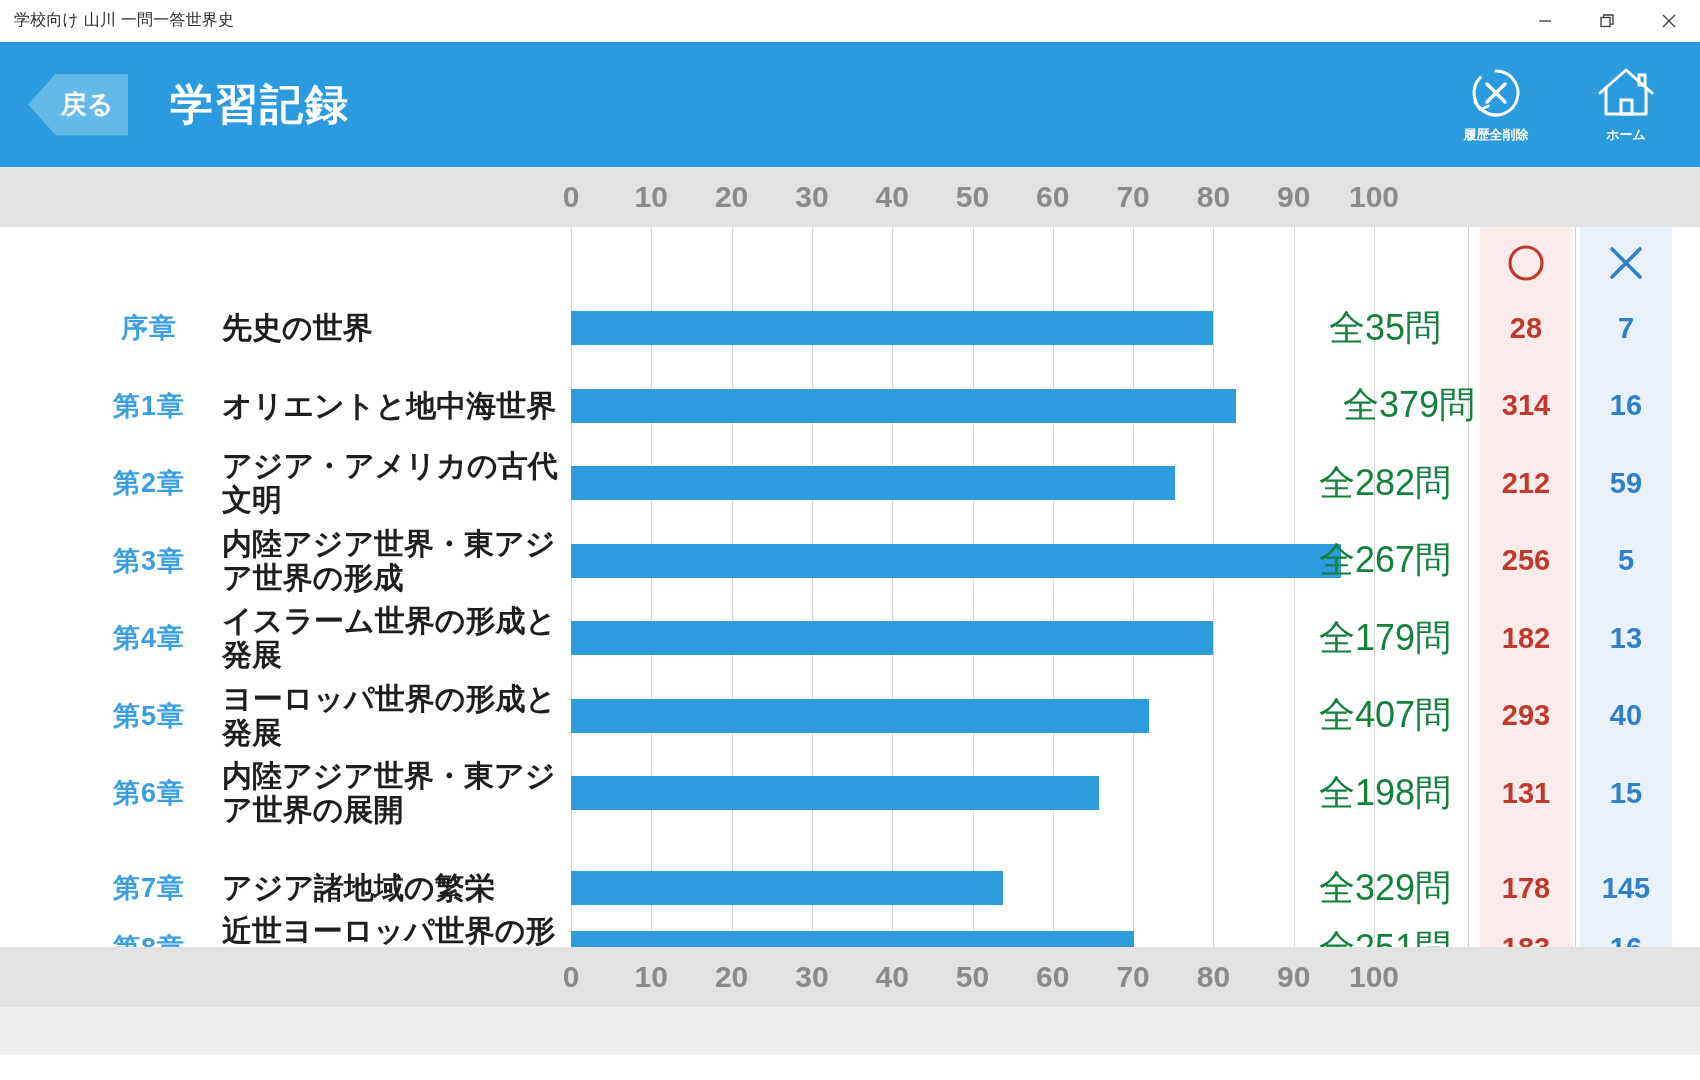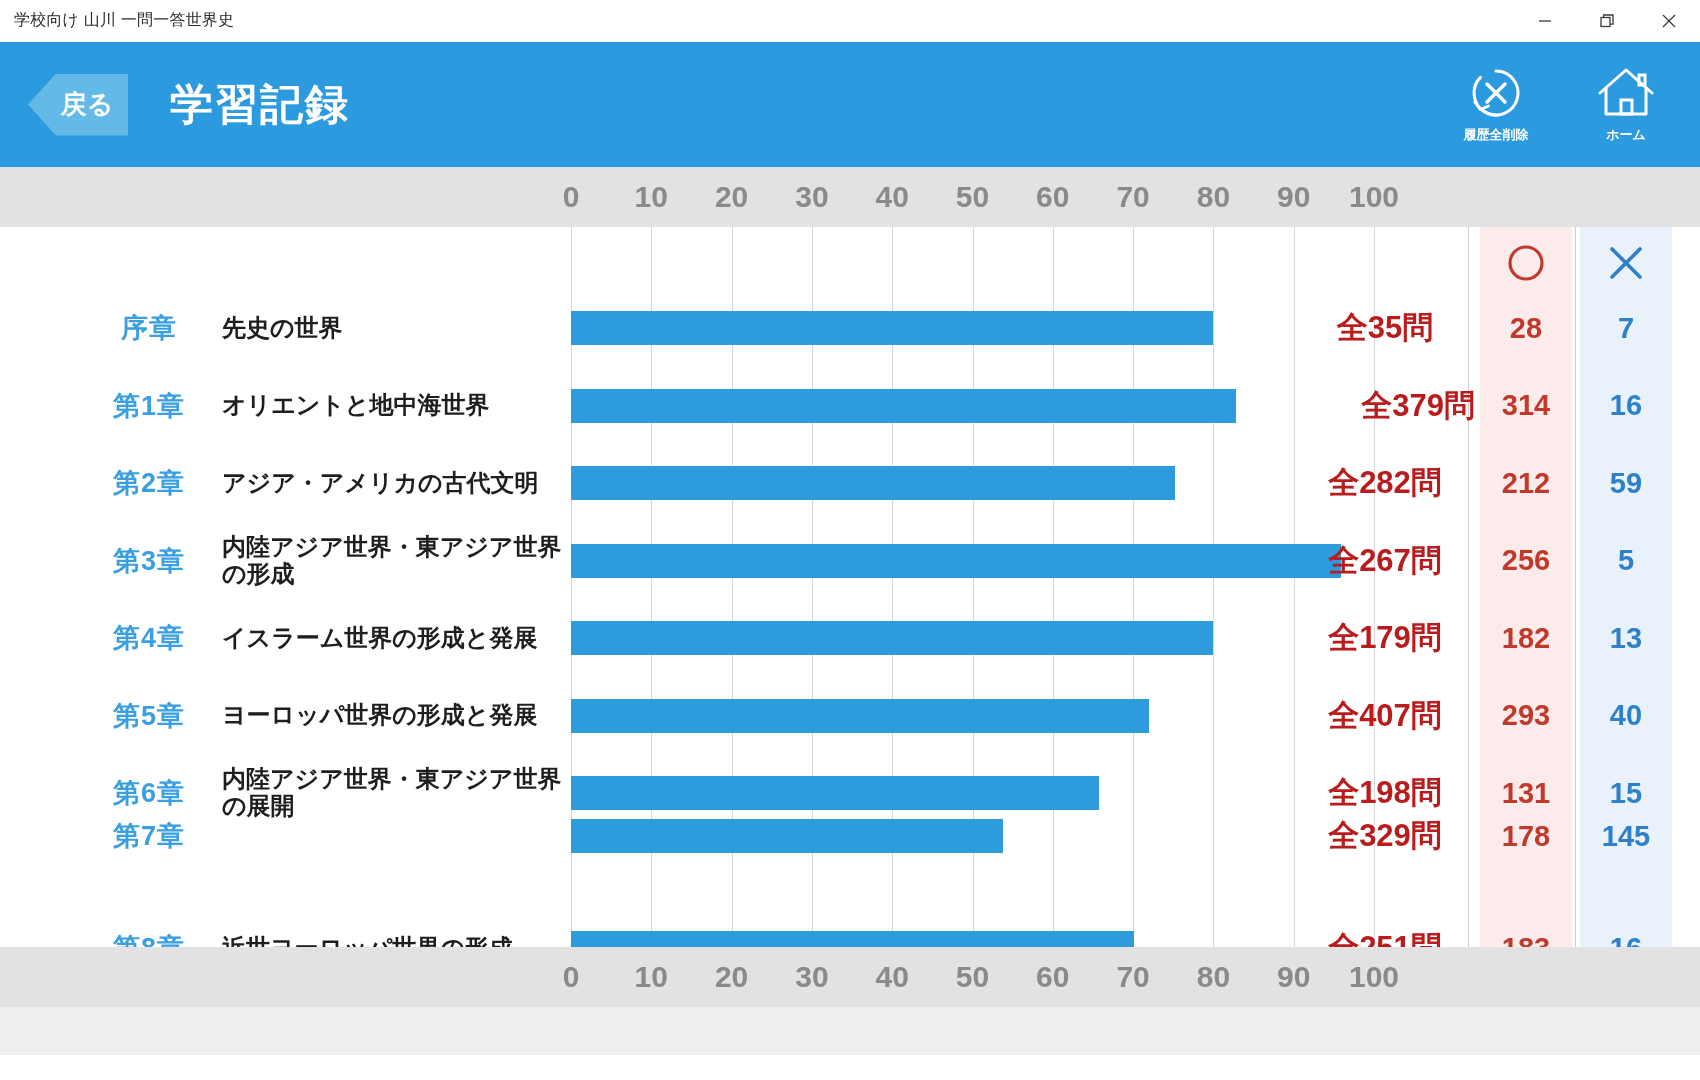--- a/index.html
+++ b/index.html
@@ -161,36 +161,36 @@
     font-weight: 700;
     text-align: center;
     white-space: nowrap;
     letter-spacing: 1px;
   }
   .chtitle {
     position: absolute;
     left: 222px;
     width: 350px;
     color: #1e1e1e;
-    font-size: 24px;
+    font-size: 30px;
     font-weight: 700;
     line-height: 1.12;
   }
   .bar {
     position: absolute;
     height: 34px;
     background: #2e9bdc;
   }
   .total {
     position: absolute;
     width: 180px;
     text-align: center;
-    color: #b91c1c;
-    font-size: 31px;
-    font-weight: 700;
+    color: #15803d;
+    font-size: 36px;
+    font-weight: 400;
   }
   .cnt-ok {
     position: absolute;
     width: 92px;
     text-align: center;
     color: #c0392b;
     font-size: 29px;
     font-weight: 700;
   }
   .cnt-ng {
@@ -365,22 +365,23 @@
         <div class="cnt-ng" style="left: 1580px; color: rgb(46, 128, 200);">40</div>
       </div>
       <div class="row" style="top: 531px;">
         <div class="chapter">第6章</div>
         <div class="chtitle">内陸アジア世界・東アジア世界の展開</div>
         <div class="bar" style="left: 571px; width: 527.571px; background: rgb(46, 155, 220);"></div>
         <div class="total" style="left: 1295px;">全198問</div>
         <div class="cnt-ok" style="left: 1480px; color: rgb(192, 57, 43);">131</div>
         <div class="cnt-ng" style="left: 1580px; color: rgb(46, 128, 200);">15</div>
       </div>
-      <div class="row" style="top: 574px;">
+      <div class="row" style="top: 626px;">
         <div class="chapter">第7章</div>
+        <div class="chtitle">アジア諸地域の繁栄</div>
         <div class="bar" style="left: 571px; width: 432.014px; background: rgb(46, 155, 220);"></div>
         <div class="total" style="left: 1295px;">全329問</div>
         <div class="cnt-ok" style="left: 1480px; color: rgb(192, 57, 43);">178</div>
         <div class="cnt-ng" style="left: 1580px; color: rgb(46, 128, 200);">145</div>
       </div>
       <div class="row" style="top: 686px;">
         <div class="chapter">第8章</div>
         <div class="chtitle">近世ヨーロッパ世界の形成</div>
         <div class="bar" style="left: 571px; width: 562.903px; background: rgb(46, 155, 220);"></div>
         <div class="total" style="left: 1295px;">全251問</div>

